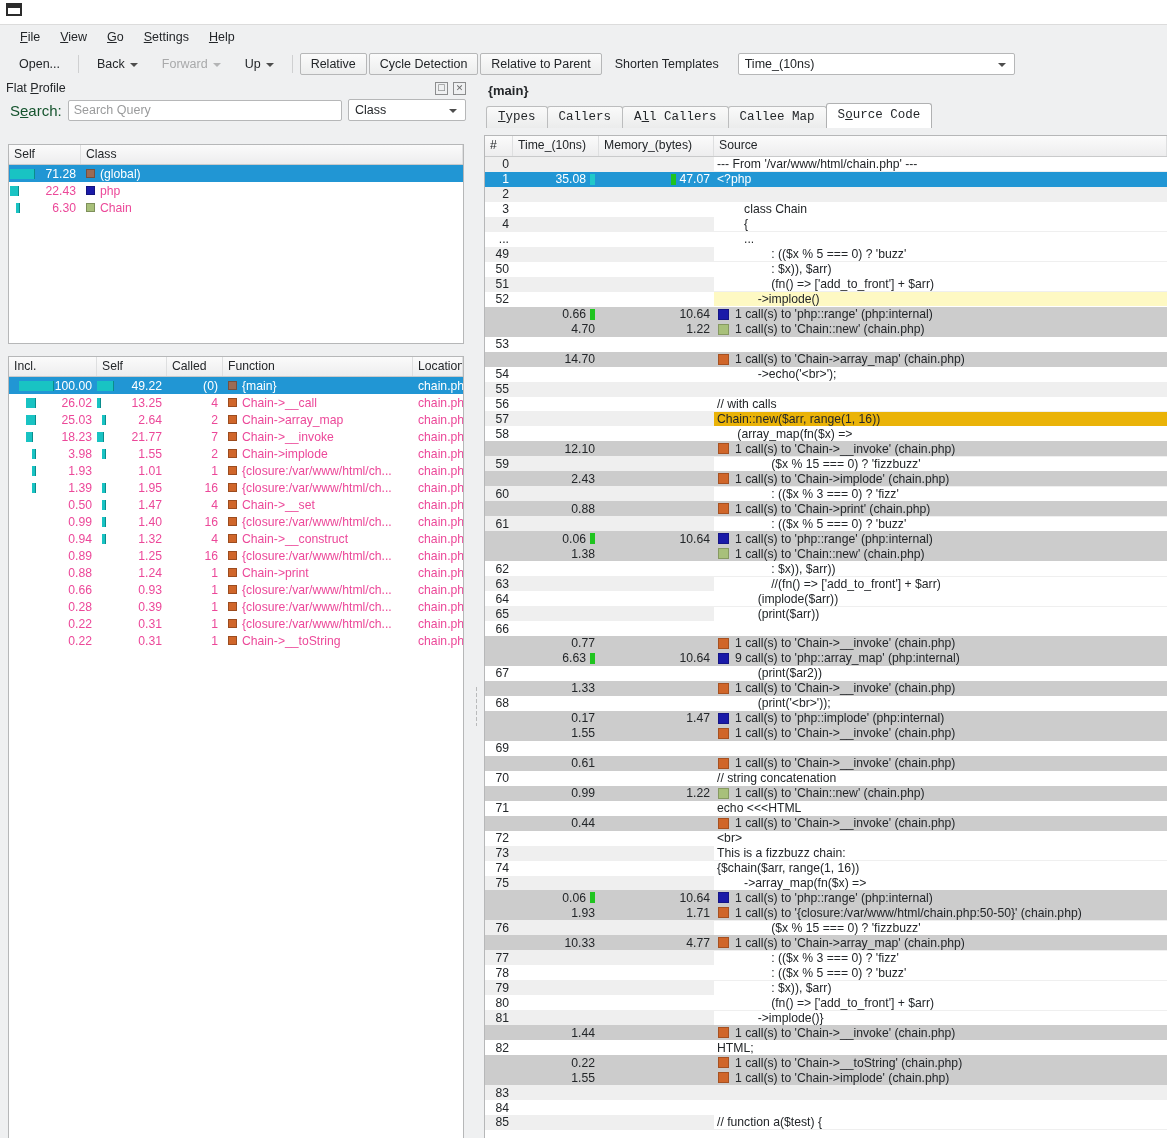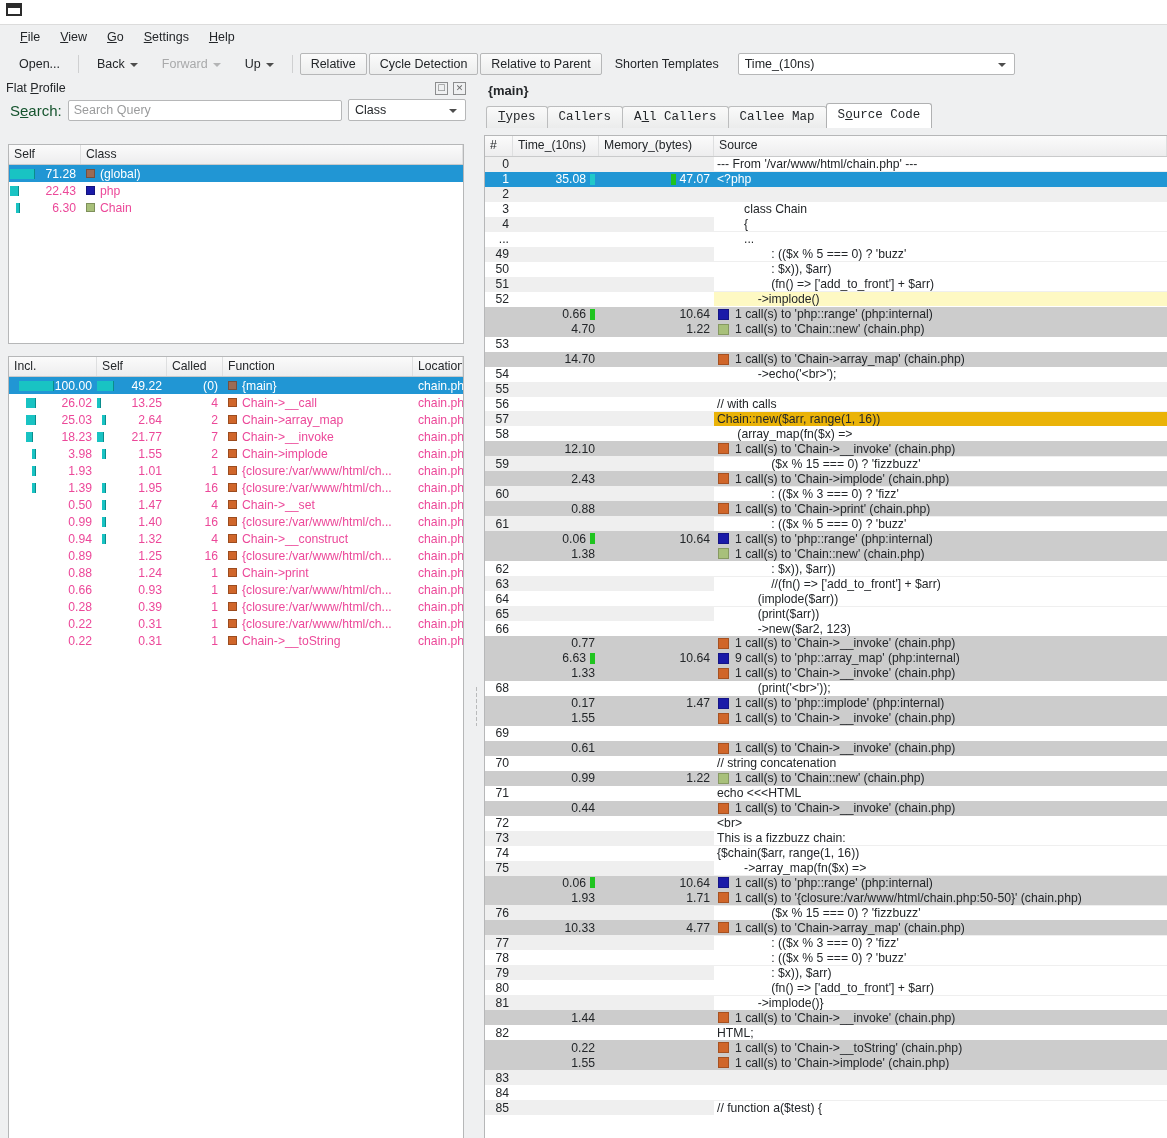--- a/index.html
+++ b/index.html
@@ -849,21 +849,20 @@
               <div class="srctext" style="background: rgb(255, 255, 255); padding-left: 3px;">            (print($arr))</div>
             </div>
             <div class="src-row even">
               <div class="ln">66</div>
               <div class="cost1">
                 <span></span>
               </div>
               <div class="cost2">
                 <span></span>
               </div>
-              <div class="srctext" style="background: rgb(255, 255, 255); padding-left: 3px;">            -&gt;new($ar2, 123)</div>
             </div>
             <div class="src-row call">
               <div class="ln"></div>
               <div class="cost1">
                 <span>0.77</span>
               </div>
               <div class="cost2">
                 <span></span>
               </div>
               <div class="srctext" style="display: flex; align-items: center;"><span class="sqc" style="background: rgb(208, 102, 42);"></span><span>1 call(s) to 'Chain-&gt;__invoke' (chain.php)</span></div>
@@ -871,20 +870,30 @@
             <div class="src-row call">
               <div class="ln"></div>
               <div class="cost1">
                 <span>6.63</span>
                 <span class="minibar" style="background: rgb(31, 196, 31);"></span>
               </div>
               <div class="cost2">
                 <span>10.64</span>
               </div>
               <div class="srctext" style="display: flex; align-items: center;"><span class="sqc" style="background: rgb(26, 26, 168);"></span><span>9 call(s) to 'php::array_map' (php:internal)</span></div>
+            </div>
+            <div class="src-row even">
+              <div class="ln">67</div>
+              <div class="cost1">
+                <span></span>
+              </div>
+              <div class="cost2">
+                <span></span>
+              </div>
+              <div class="srctext" style="background: rgb(255, 255, 255); padding-left: 3px;">            (print($ar2))</div>
             </div>
             <div class="src-row call">
               <div class="ln"></div>
               <div class="cost1">
                 <span>1.33</span>
               </div>
               <div class="cost2">
                 <span></span>
               </div>
               <div class="srctext" style="display: flex; align-items: center;"><span class="sqc" style="background: rgb(208, 102, 42);"></span><span>1 call(s) to 'Chain-&gt;__invoke' (chain.php)</span></div>

